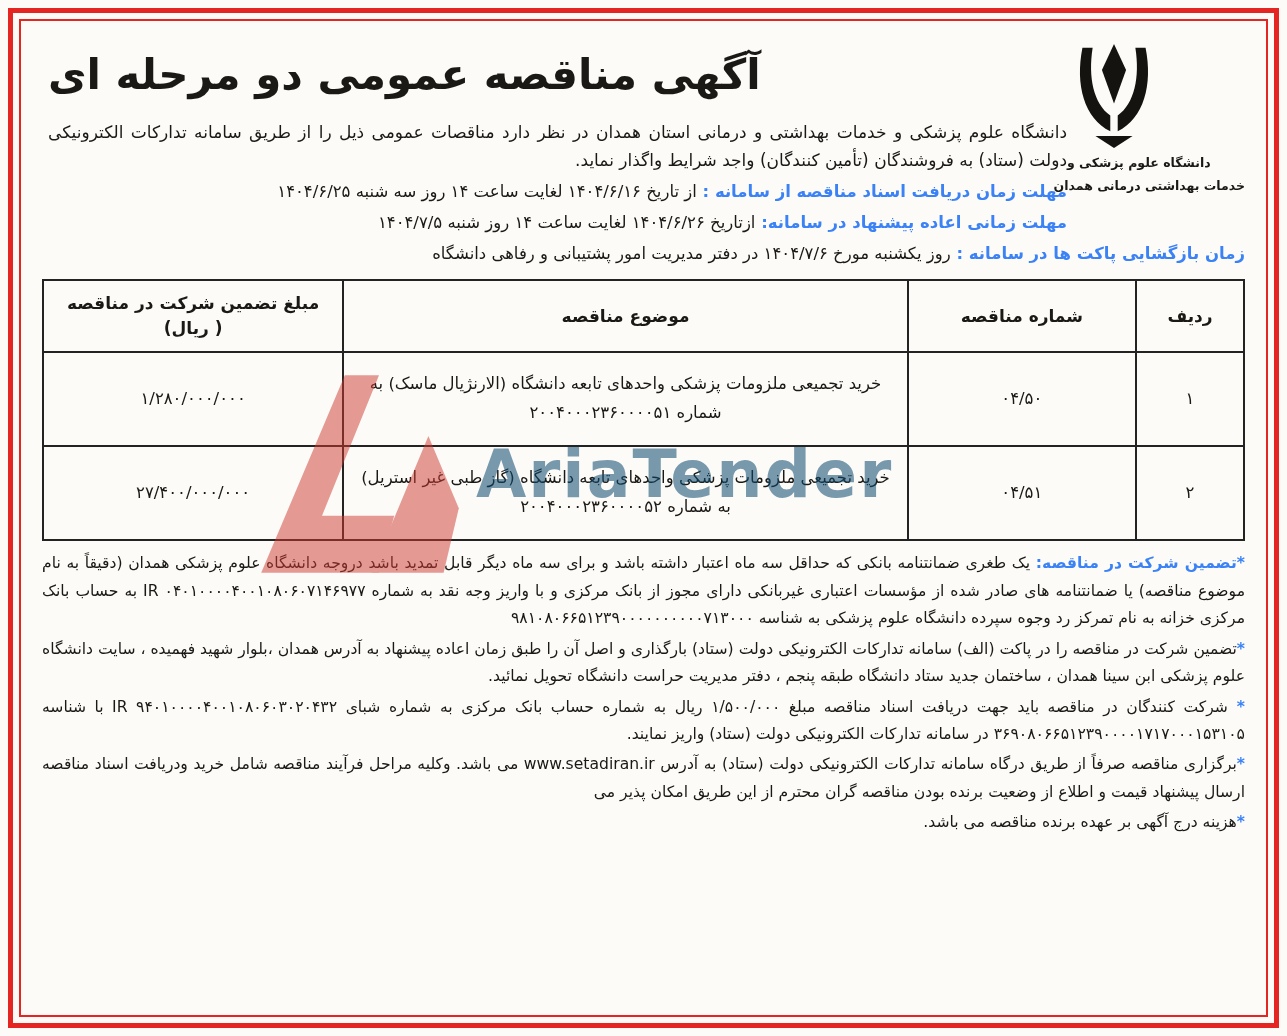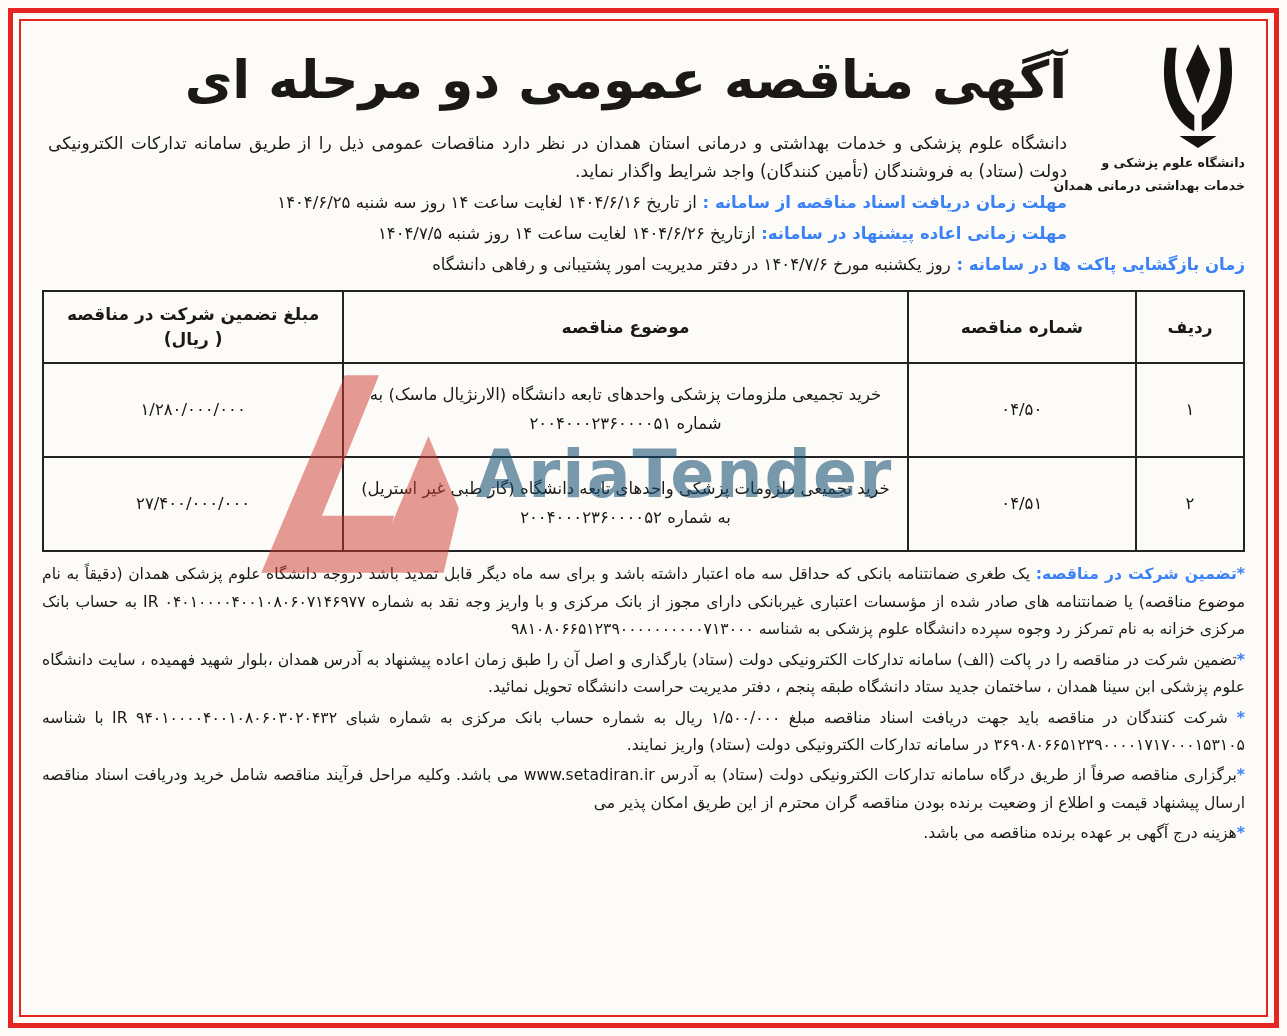--- a/index.html
+++ b/index.html
@@ -2,25 +2,25 @@
 <html lang="fa"><head>
 <meta charset="utf-8">
 <style>
   html,body{margin:0;padding:0;}
   body{width:1287px;height:1036px;background:#e9e7e2;font-family:"DejaVu Sans","Liberation Sans",sans-serif;}
   .page{position:relative;width:1287px;height:1036px;background:#fcfbf8;overflow:hidden;}
   .frame-outer{position:absolute;inset:8px;border:5px solid #e42521;pointer-events:none;z-index:6;}
   .frame-inner{position:absolute;inset:19px;border:2px solid #e42521;pointer-events:none;z-index:6;}
   .content{position:absolute;top:26px;right:42px;left:42px;bottom:26px;direction:rtl;color:#1b1916;}
   .top{display:flex;}
-  .logo-col{flex:0 0 178px;width:178px;text-align:right;padding-top:18px;}
+  .logo-col{flex:0 0 178px;width:178px;text-align:left;padding-top:18px;}
   .emblem{width:94px;height:104px;display:inline-block;}
   .logo-cap{font-size:12.5px;font-weight:bold;line-height:1.8;white-space:nowrap;}
   .main-col{flex:1;min-width:0;padding-left:6px;}
-  .title{font-size:52px;font-weight:bold;text-align:right;margin:24px 0 0 0;}
+  .title{font-size:42px;font-weight:bold;text-align:left;margin:24px 0 0 0;}
   .intro{font-size:17px;line-height:1.62;margin:20px 0 0 0;text-align:justify;text-align-last:right;}
   .sched{font-size:16.5px;line-height:1.5;margin:6px 0 0 0;}
   .red{color:#3b82f6;}
   .bold{font-weight:bold;}
   table.tender{width:100%;border-collapse:collapse;margin-top:13px;}
   .tender th,.tender td{border:2px solid #232323;text-align:center;vertical-align:middle;padding:6px 10px;}
   .tender th{font-size:17px;font-weight:bold;height:58px;line-height:1.5;}
   .tender td{font-size:16.5px;height:80px;line-height:1.75;}
   .notes{margin-top:9px;}
   .note{font-size:15.6px;line-height:1.76;text-align:justify;text-align-last:right;margin:3px 0 0 0;}

